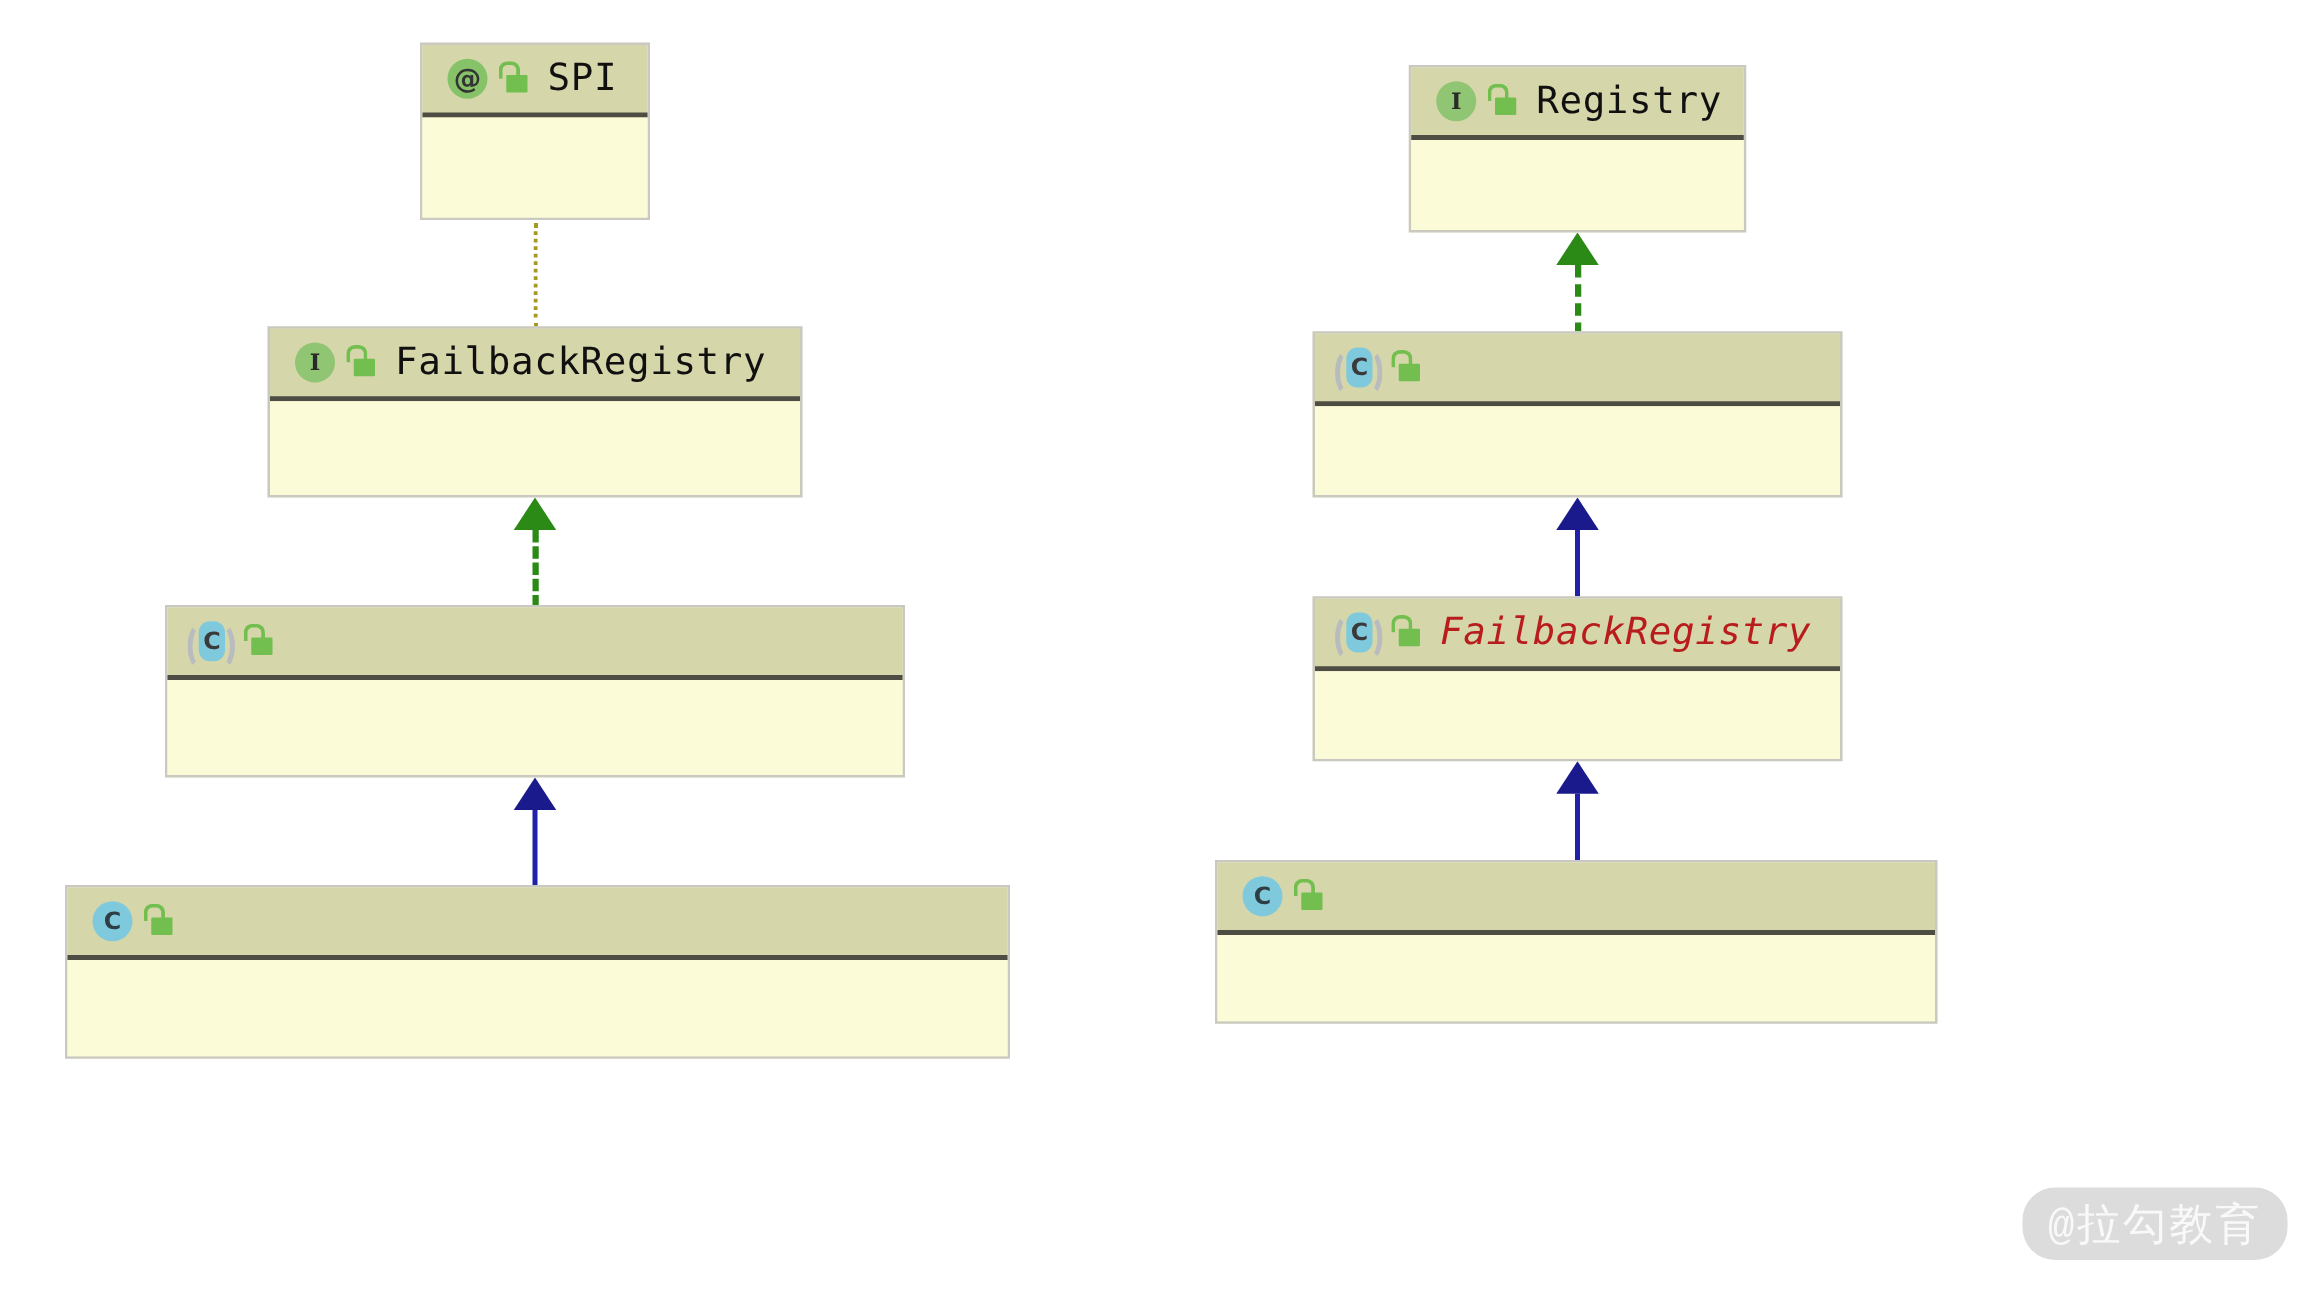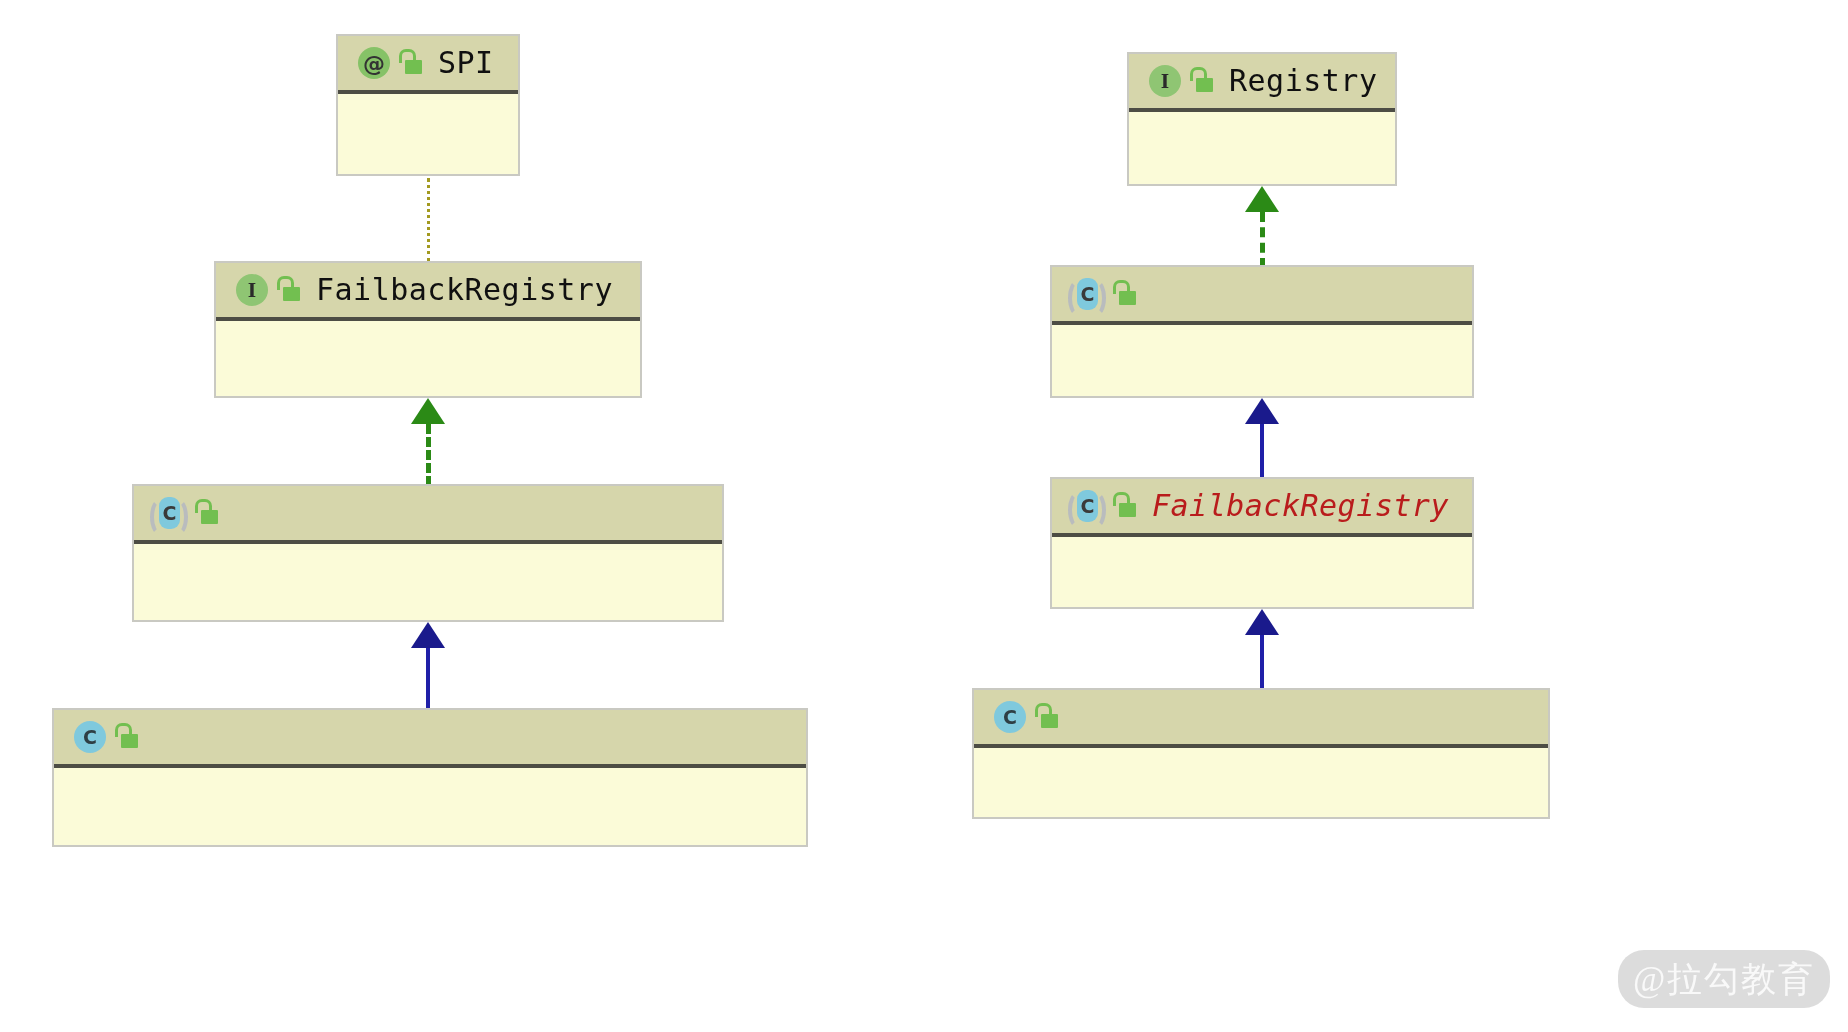--- a/index.html
+++ b/index.html
@@ -145,21 +145,21 @@
 
   
   .watermark {
     position: absolute;
     display: flex;
     align-items: center;
     justify-content: center;
     background: rgba(120,120,120,0.26);
     border-radius: 26px;
     color: rgba(255,255,255,0.82);
-    font-family: Liberation Serif, serif;
+    font-family: Liberation Mono, monospace;
     font-size: 35px;
     letter-spacing: 2px;
     white-space: nowrap;
   }
 </style>
 </head>
 <body>
 
 <div id="canvas">
 

